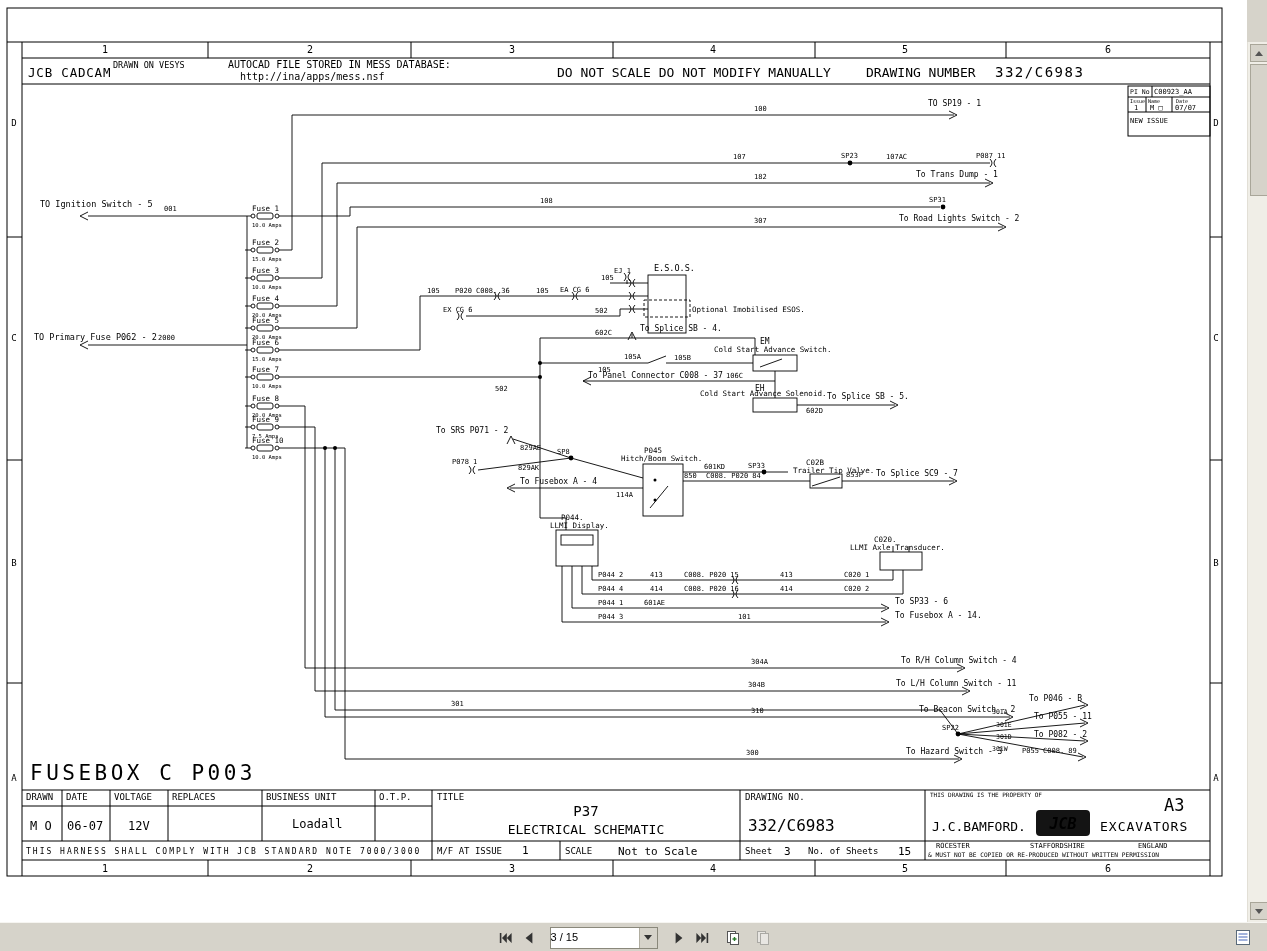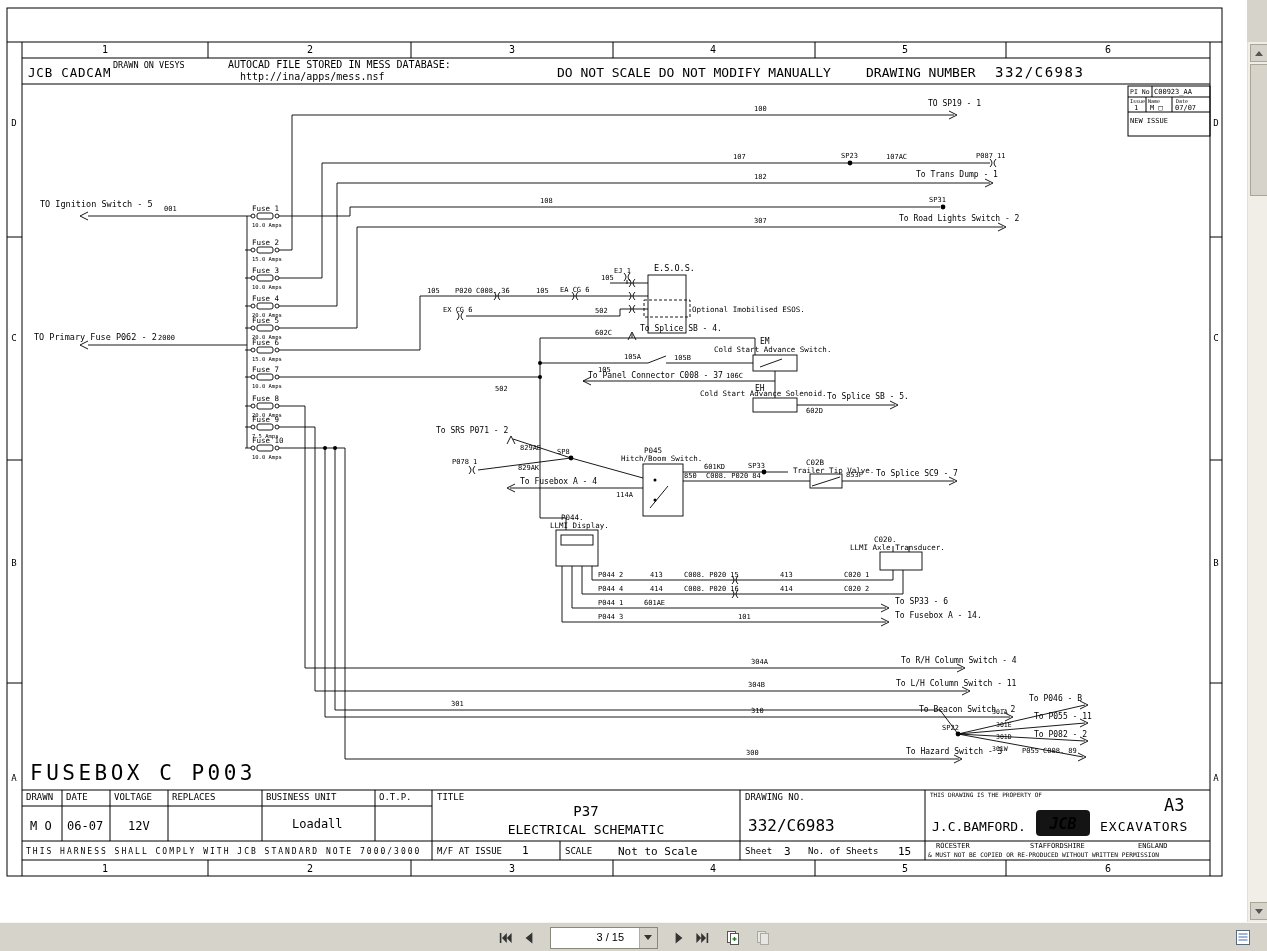--- a/index.html
+++ b/index.html
@@ -20,21 +20,21 @@
   .sb-thumb{position:absolute;left:2px;top:22px;width:16px;height:130px;background:#d6d3ca;border:1px solid #a9a699;}
   .sb-tri-up{width:0;height:0;border-left:4px solid transparent;border-right:4px solid transparent;border-bottom:5px solid #555;}
   .sb-tri-down{width:0;height:0;border-left:4px solid transparent;border-right:4px solid transparent;border-top:5px solid #555;}
   
   .statusbar{position:absolute;left:0;top:922px;width:1267px;height:29px;background:#d6d3ca;border-top:1px solid #f6f5f1;}
   .nav-group{position:absolute;left:0;right:0;top:0;height:29px;display:flex;align-items:center;justify-content:center;gap:2px;}
   .tbtn{width:22px;height:22px;padding:0;margin:0;background:transparent;border:1px solid transparent;display:flex;align-items:center;justify-content:center;cursor:pointer;}
   .tbtn.tool{margin-left:6px;}
   .tbtn.disabled{opacity:.45;}
   .page-combo{width:106px;height:20px;background:#fff;border:1px solid #8a887b;display:flex;margin:0 8px;}
-  .page-text{flex:1;font-size:11px;line-height:18px;padding-left:8px;color:#000;margin-left:38px;}
+  .page-text{flex:1;font-size:11px;line-height:18px;padding-left:0;color:#000;}
   .combo-btn{width:17px;background:#d6d3ca;border-left:1px solid #b0ada0;display:flex;align-items:center;justify-content:center;}
   .caret{width:0;height:0;border-left:4px solid transparent;border-right:4px solid transparent;border-top:5px solid #333;}
   .corner-btn{position:absolute;right:10px;top:4px;width:26px;height:20px;background:transparent;border:1px solid transparent;padding:0;display:flex;align-items:center;justify-content:center;cursor:pointer;}
 </style>
 </head>
 <body>
 
 <div class="page">
 <svg id="drawing" width="1247" height="922" viewBox="0 0 1247 922">
   <g id="frame">

